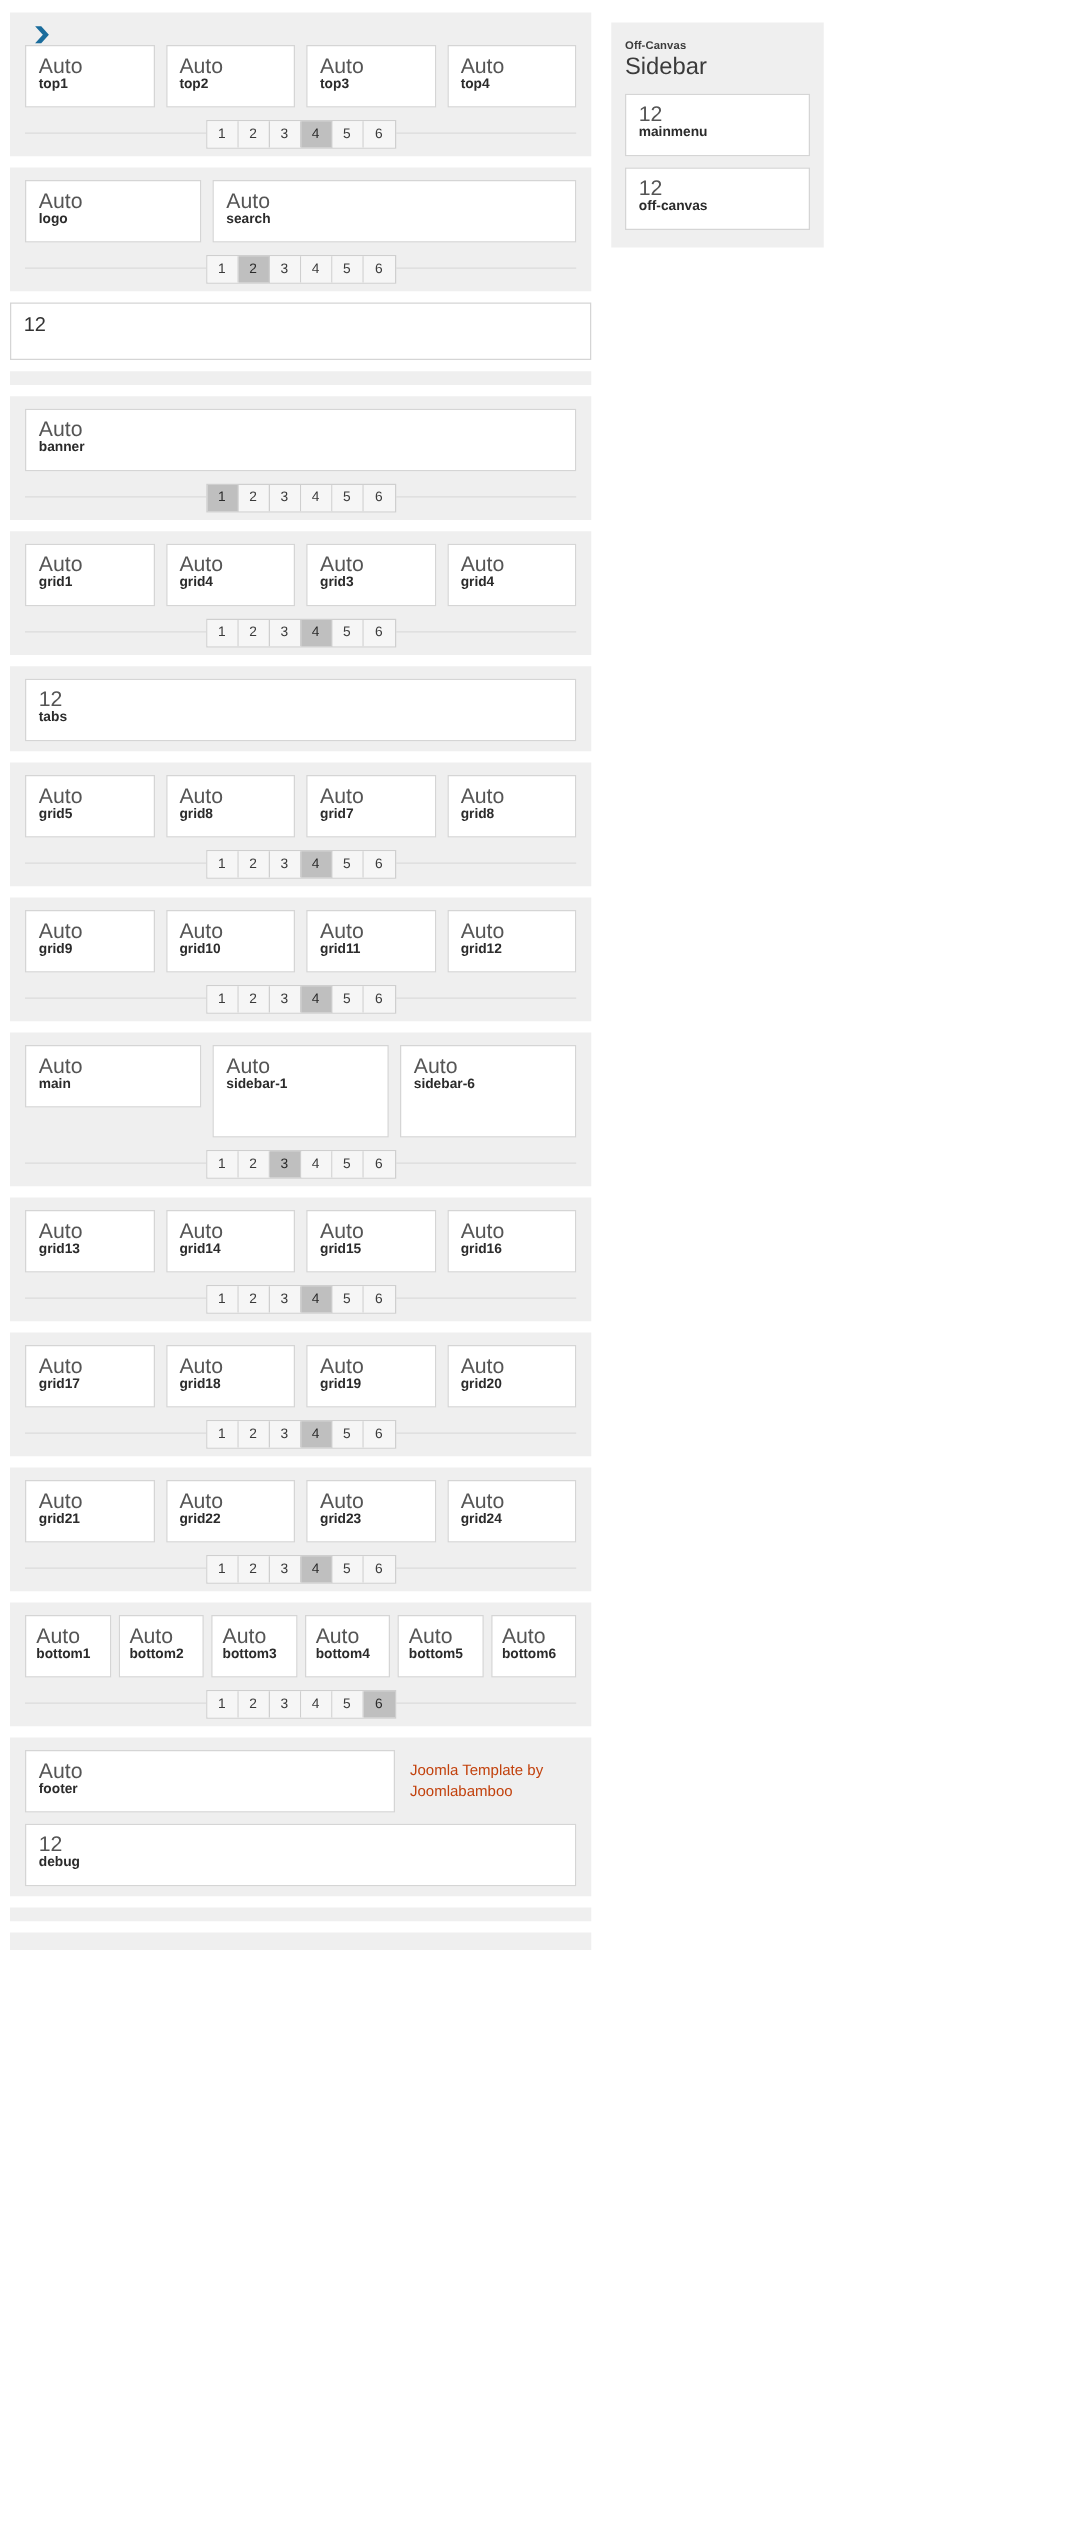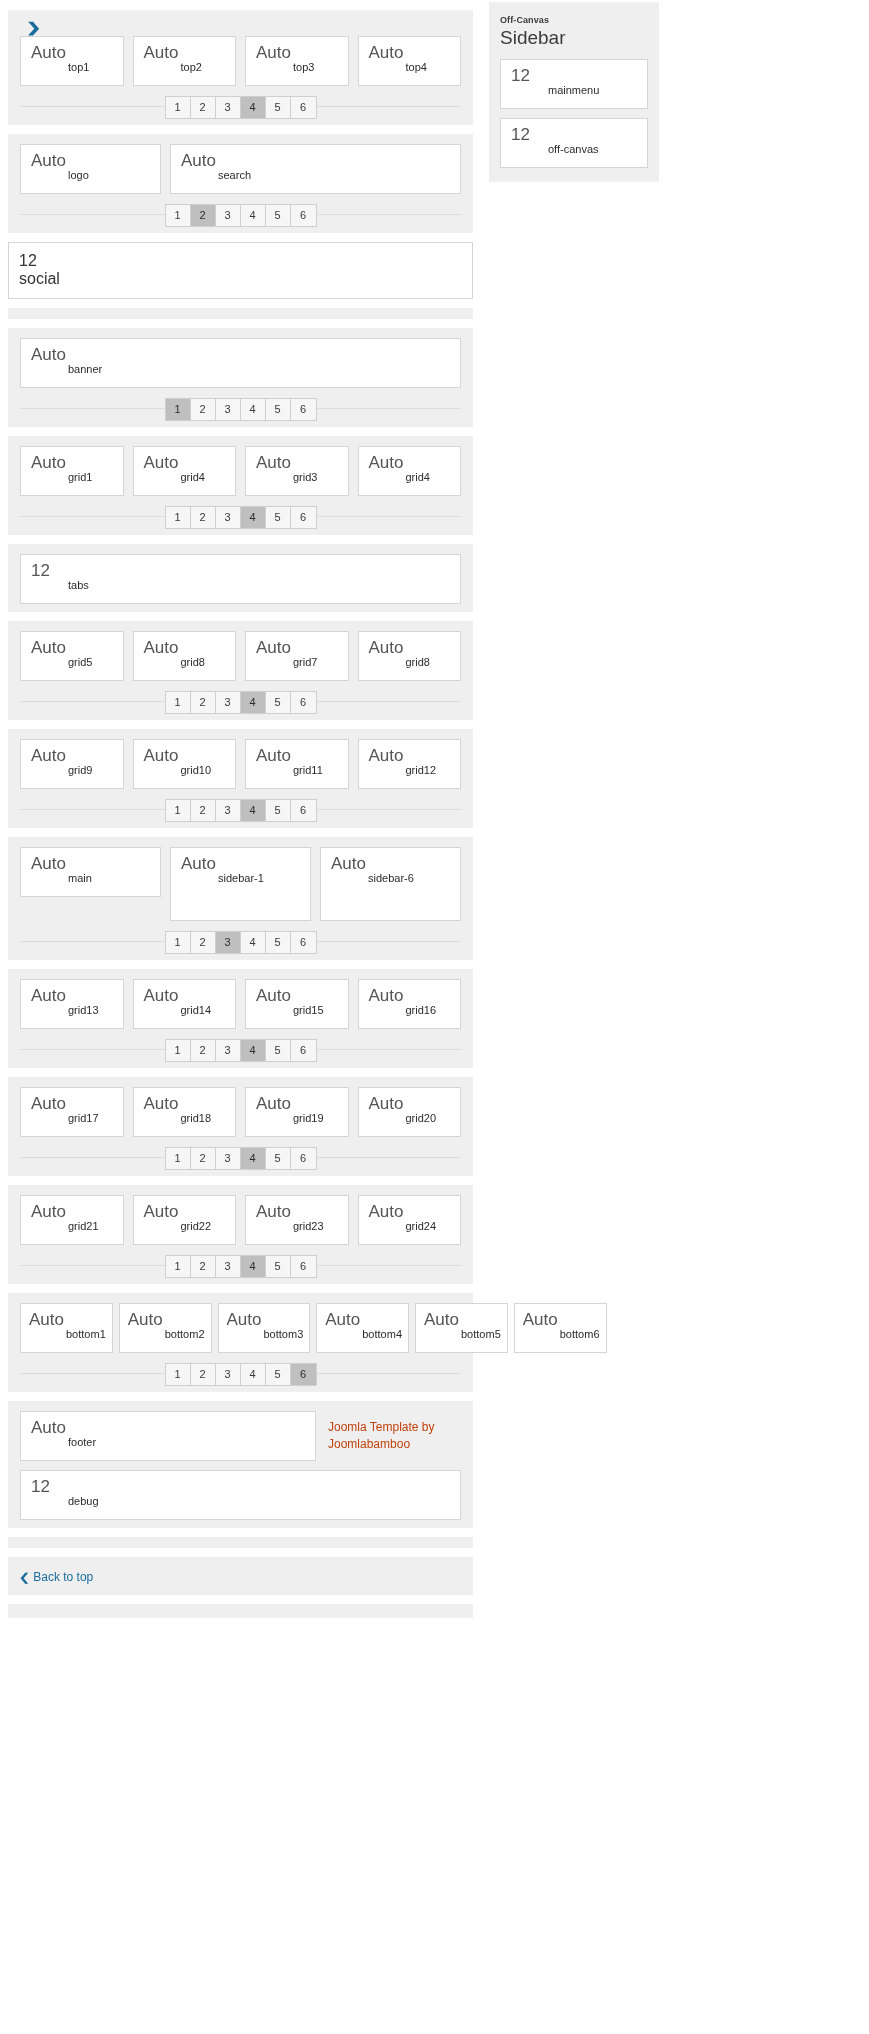--- a/index.html
+++ b/index.html
@@ -64,24 +64,23 @@
     flex: 1 1 0;
     min-height: 46px;
   }
   .box .num {
     font-size: 17px;
     color: #555;
     line-height: 14px;
   }
   .box .nm {
     font-size: 11px;
-    font-weight: normal;
+    font-weight: bold;
     color: #2b2b2b;
     line-height: 15px;
-    margin-left: 37px;
   }
 
   .box.tall   { min-height: 74px; }
   .box.short  { min-height: 46px; align-self: flex-start; }
 
   
   .picker-wrap {
     position: relative;
     margin-top: 10px;
     height: 21px;
@@ -163,21 +162,21 @@
     background: #efefef;
     height: 11px;
     margin-bottom: 9px;
   }
   .spacer-band.tall { height: 14px; }
 
   
   .offcanvas {
     position: absolute;
     left: 489px;
-    top: 2px;
+    top: 18px;
     width: 170px;
     background: #efefef;
     padding: 12px 11px 14px 11px;
   }
   .offcanvas .oc-label {
     font-size: 9px;
     font-weight: bold;
     color: #3b3b3b;
     letter-spacing: 0.1px;
     line-height: 12px;
@@ -253,21 +252,20 @@
           <div class="cell">3</div>
           <div class="cell">4</div>
           <div class="cell">5</div>
           <div class="cell">6</div>
         </div>
       </div>
     </div>
 
     <div class="singlebox">
       <div class="num">12</div>
-      <div class="nm">social</div>
     </div>
     <div style="height:9px"></div>
     <div class="spacer-band"></div>
 
     <div class="section">
       <div class="boxrow">
         <div class="box">
           <div class="num">Auto</div>
           <div class="nm">banner</div>
         </div>
@@ -566,23 +564,20 @@
       <div class="debug-wrap">
         <div class="box">
           <div class="num">12</div>
           <div class="nm">debug</div>
         </div>
       </div>
     </div>
 
     <div class="spacer-band"></div>
 
-    <div class="backtop">
-      <a href="#"><span class="up">❮</span><span>Back to top</span></a>
-    </div>
 
     <div class="spacer-band tall"></div>
 
   </div>
 
   <div class="offcanvas">
     <div class="oc-label">Off-Canvas</div>
     <div class="oc-title">Sidebar</div>
     <div class="box">
       <div class="num">12</div>

